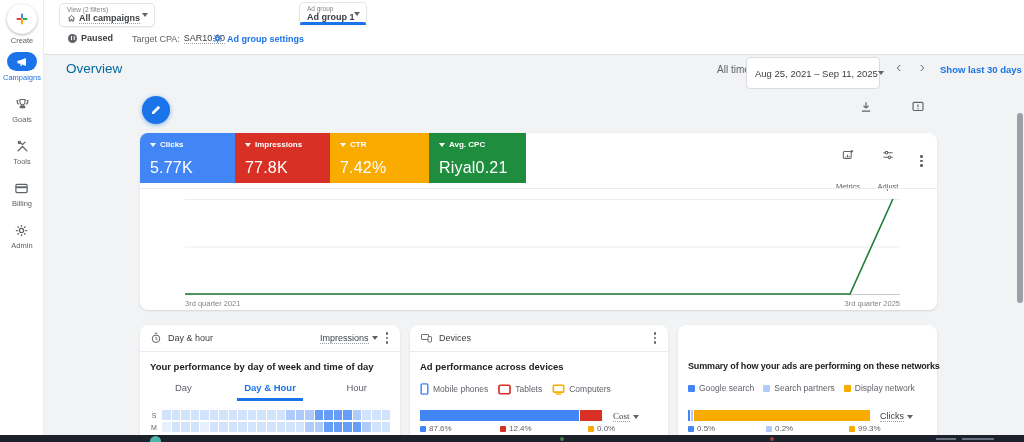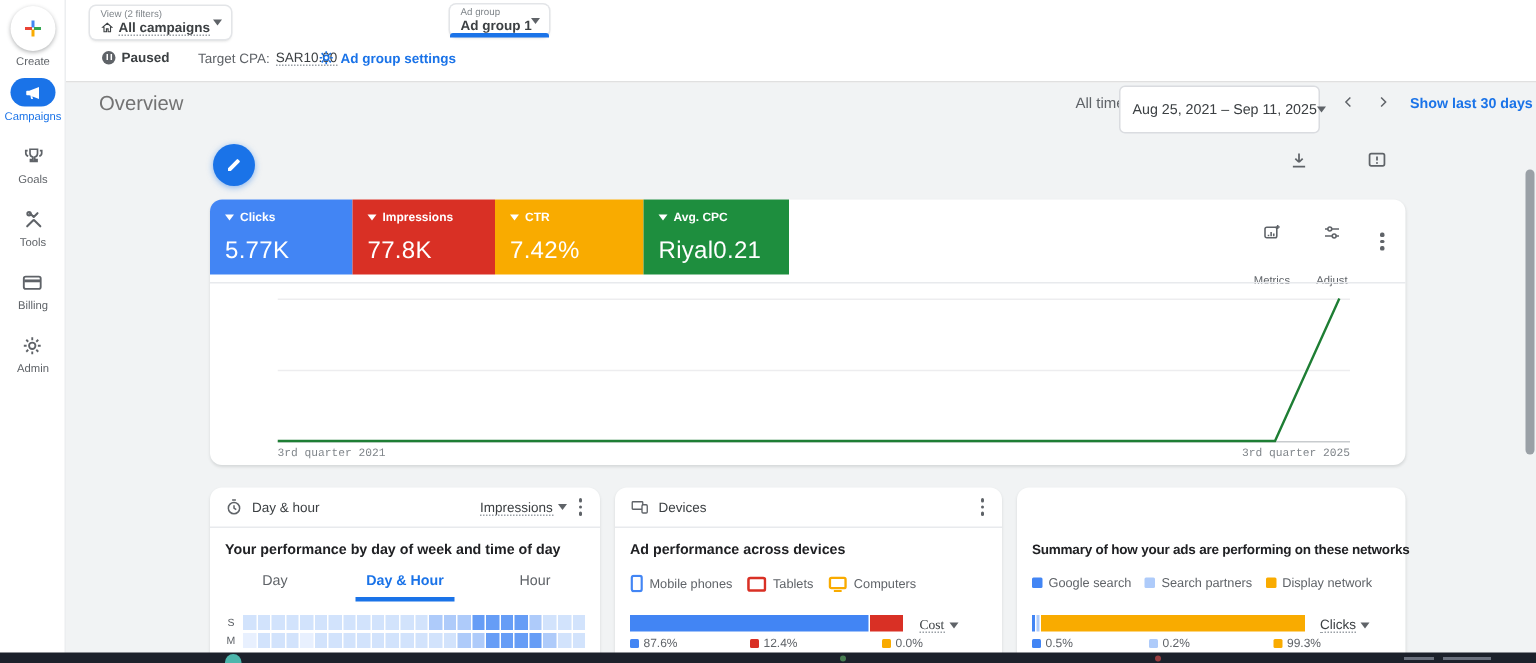--- a/index.html
+++ b/index.html
@@ -28,41 +28,41 @@
   .caret.white { border-top-color:#fff; }
   .selcaret { position:absolute; right:6px; top:50%; margin-top:-2px; }
   .blue-underline { position:absolute; left:0; right:0; bottom:-1px; height:3px; background:#1a73e8; border-radius:2px 2px 0 0; }
   .status-item { position:absolute; font-size:9px; color:#3c4043; display:flex; align-items:center; gap:4px; white-space:nowrap; }
   .pause-ico { width:9px; height:9px; border-radius:50%; background:#5f6368; position:relative; }
   .pause-ico:before { content:""; position:absolute; left:2.5px; top:2.5px; width:1.3px; height:4px; background:#fff; box-shadow:2.7px 0 0 #fff; }
   .link-blue { color:#1a73e8; font-weight:bold; cursor:pointer; }
 
   
   #main-bg { position:absolute; left:44px; top:55px; width:980px; height:387px; background:#f1f3f4; }
-  .page-title { position:absolute; left:66px; top:61px; font-size:13.5px; color:#737373; }
+  .page-title { position:absolute; left:66px; top:61px; font-size:13.5px; color:#0369a1; }
   .small-gray { font-size:10px; color:#5f6368; }
   .datebox { position:absolute; left:746px; top:57px; width:134px; height:32px; background:#fff; border:1px solid #dadce0; border-radius:4px; display:flex; align-items:center; justify-content:space-between; padding:0 8px; font-size:9.5px; color:#3c4043; cursor:pointer; white-space:nowrap; }
   .chev { color:#5f6368; cursor:pointer; }
   .icon-btn { position:absolute; width:46px; display:flex; flex-direction:column; align-items:center; gap:18px; color:#5f6368; font-size:7.5px; cursor:pointer; }
 
   .fab { position:absolute; left:142px; top:96px; width:28px; height:28px; border-radius:50%; background:#1a73e8; box-shadow:0 1px 4px rgba(26,115,232,.5); display:flex; align-items:center; justify-content:center; cursor:pointer; }
 
   
   .card { position:absolute; background:#fff; border-radius:8px; box-shadow:0 1px 2px rgba(60,64,67,.15); }
   #scorecard { left:140px; top:133px; width:797px; height:177px; }
   .chips { position:absolute; left:0; top:0; display:flex; }
   .chip { width:95px; height:50px; color:#fff; padding:7px 10px 6px; cursor:pointer; display:flex; flex-direction:column; justify-content:space-between; }
   .chip:first-child { border-top-left-radius:8px; }
   .chip-top { display:flex; align-items:center; gap:4px; font-size:8px; font-weight:bold; }
   .chip-value { font-size:16px; letter-spacing:.2px; }
   .divider-h { position:absolute; left:0; right:0; height:1px; background:#e8eaed; }
   .dots { display:inline-flex; flex-direction:column; gap:2px; cursor:pointer; padding:2px; }
   .dots i { width:2.5px; height:2.5px; border-radius:50%; background:#5f6368; }
   #trend-wrap { position:absolute; left:45px; top:64px; width:715px; height:99px; }
-  .x-label { position:absolute; font-size:7.5px; color:#80868b; top:166px;font-family:Liberation Mono, monospace; }
+  .x-label { position:absolute; font-size:7.5px; color:#80868b; top:166px; }
 
   
   .bcard-header { position:absolute; left:0; top:0; right:0; height:27px; border-bottom:1px solid #e8eaed; display:flex; align-items:center; padding:0 10px; gap:6px; font-size:9px; color:#3c4043; }
   .bcard-title { flex:0 0 auto; }
   .spacer { flex:1; }
   .subtitle { position:absolute; left:10px; top:36px; font-size:9.5px; font-weight:bold; color:#202124; white-space:nowrap; }
   .metric-sel { font-size:9px; color:#3c4043; display:inline-flex; align-items:center; gap:3px; cursor:pointer; }
   .dh-tabs { position:absolute; left:10px; right:10px; top:57px; display:flex;gap:20px; }
   .dh-tab { flex:1; text-align:center; font-size:9.5px; color:#5f6368; padding-bottom:5px; border-bottom:3px solid transparent; cursor:pointer; }
   .dh-tab.active { color:#1a73e8; font-weight:bold; border-bottom-color:#1a73e8; }

